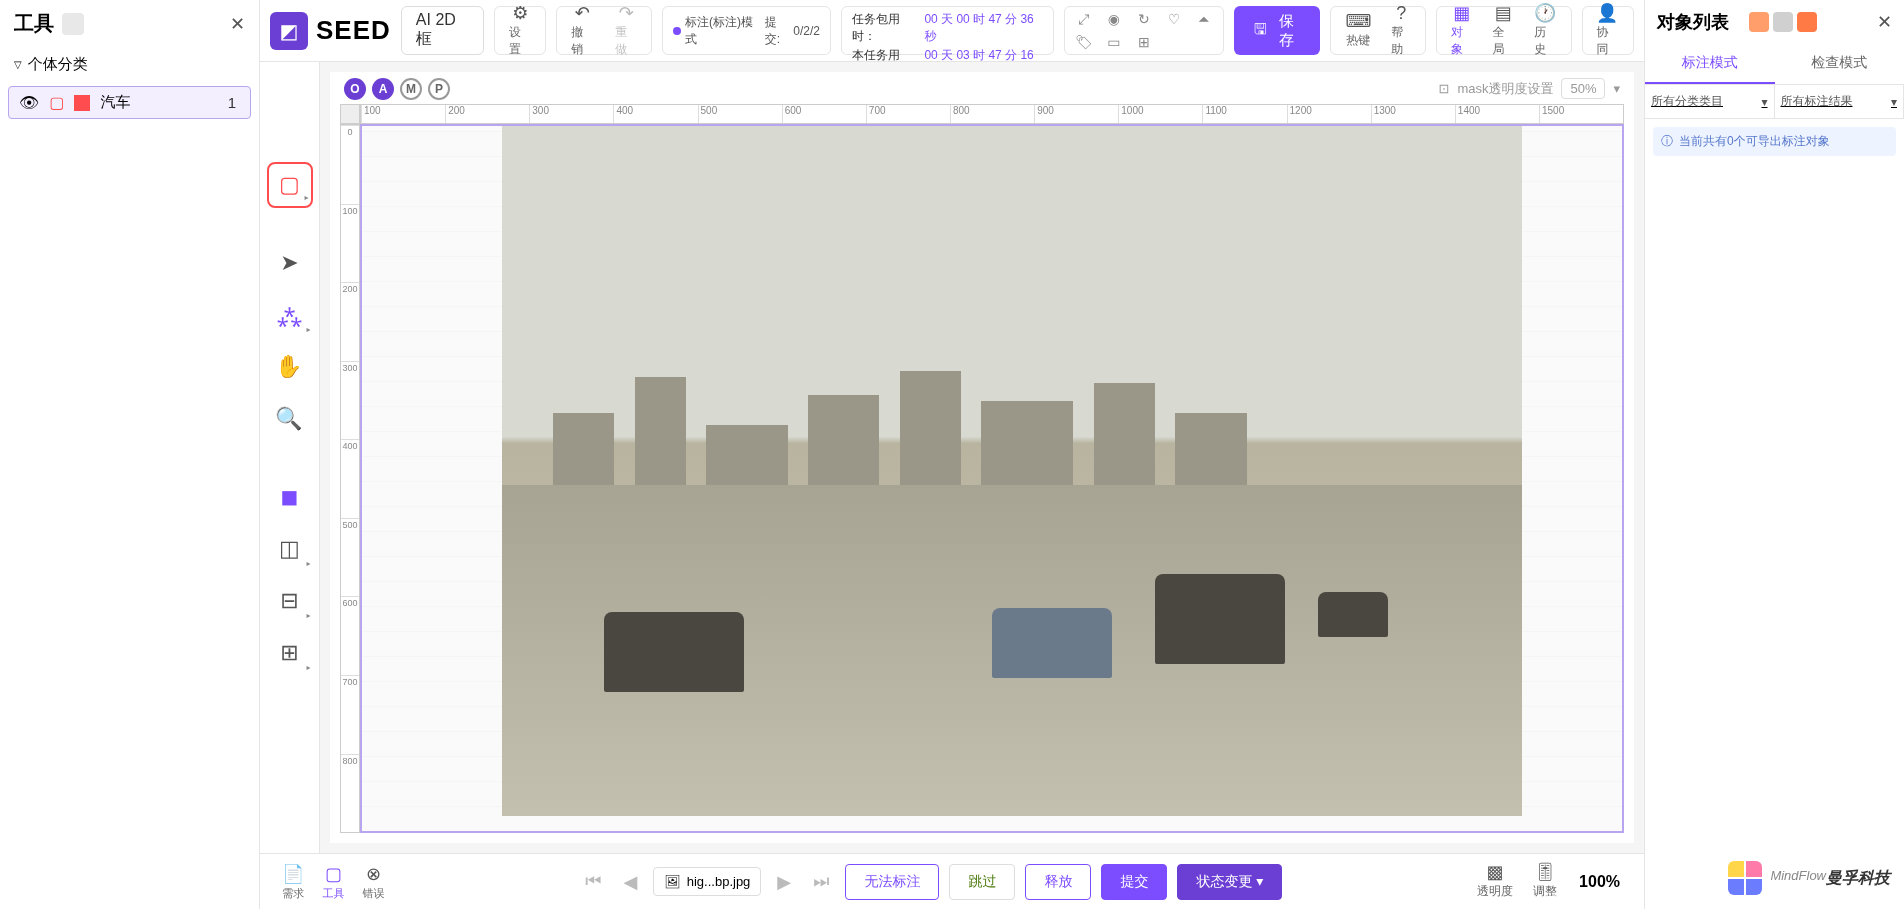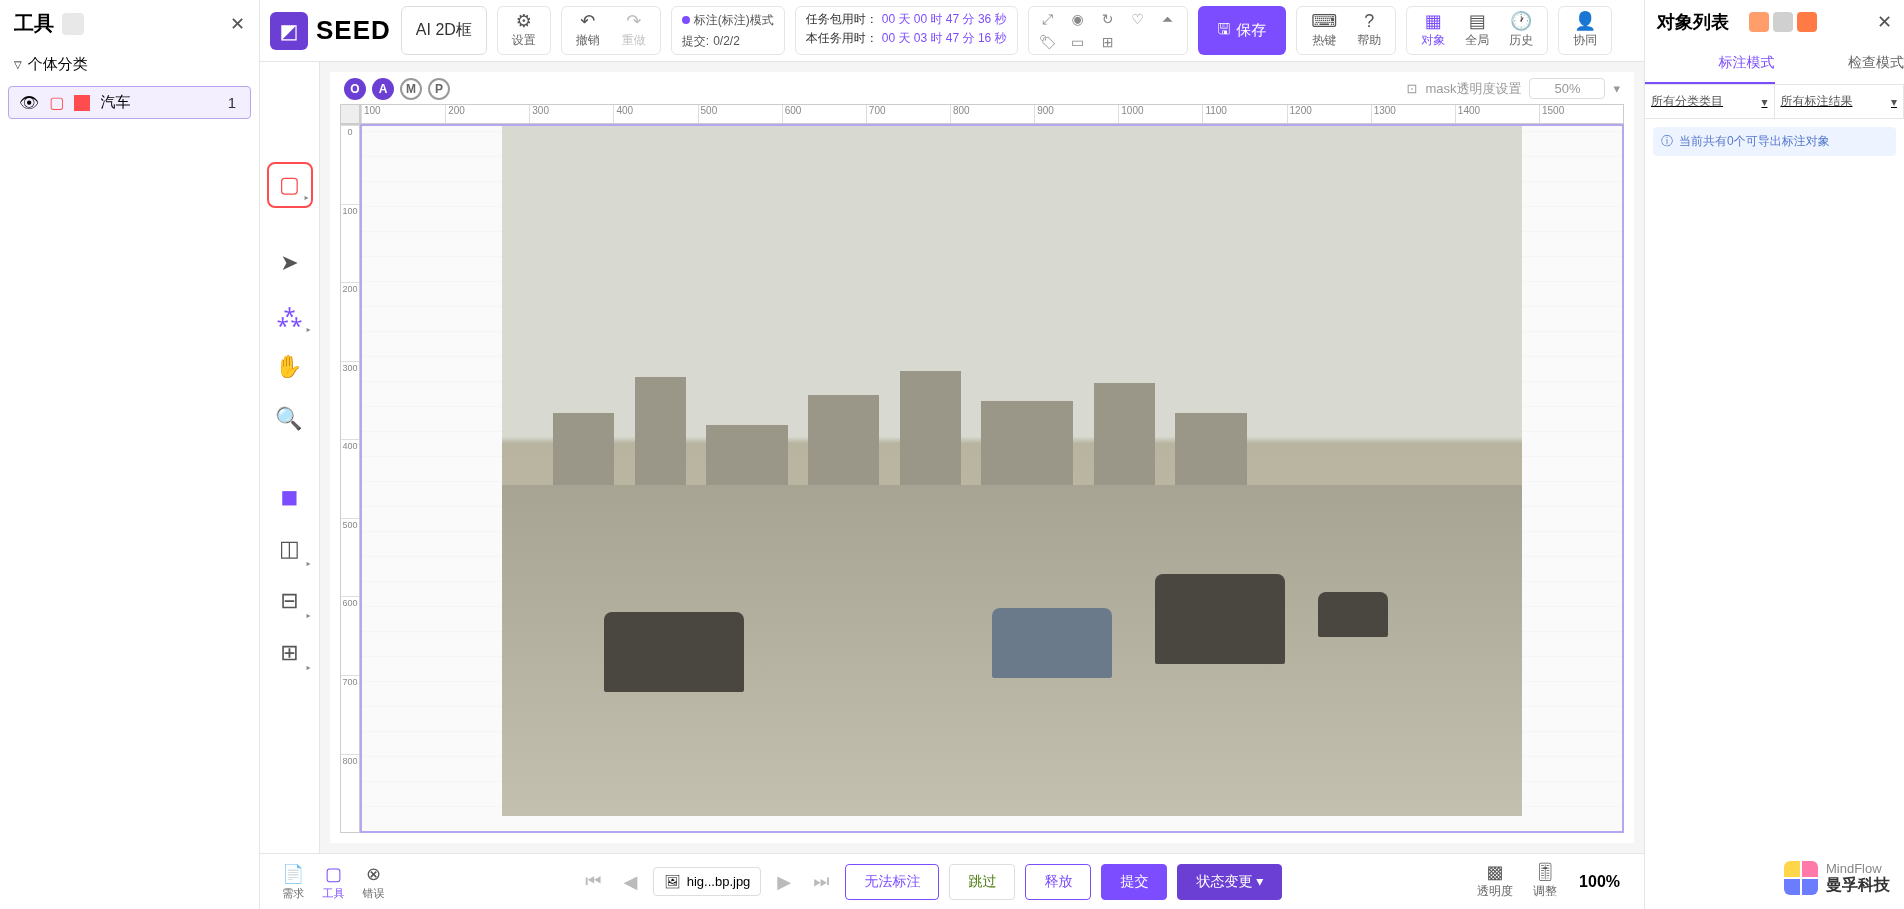--- a/index.html
+++ b/index.html
@@ -25,21 +25,21 @@
 .top-toolbar { display: flex; align-items: stretch; border-bottom: 1px solid #e5e5e5; padding: 6px 10px; gap: 10px; height: 62px; }
 .logo-block { display: flex; align-items: center; gap: 8px; }
 .logo-cube { width: 38px; height: 38px; background: #6b3fd4; border-radius: 6px; display: flex; align-items: center; justify-content: center; color: #fff; font-size: 20px; }
 .logo-text { font-size: 26px; font-weight: 800; letter-spacing: 1px; }
 .ai-badge { border: 1px solid #ddd; border-radius: 6px; padding: 8px 14px; font-size: 16px; color: #333; display: flex; align-items: center; }
 .tb-group { border: 1px solid #e5e5e5; border-radius: 6px; display: flex; align-items: center; padding: 4px 8px; gap: 10px; }
 .tb-btn { display: flex; flex-direction: column; align-items: center; justify-content: center; gap: 2px; padding: 2px 6px; cursor: pointer; }
 .tb-btn .icn { font-size: 18px; color: #555; line-height: 1; }
 .tb-btn .lbl { font-size: 12px; color: #666; }
 .tb-btn.disabled { opacity: 0.4; }
-.mode-group { display: flex; flex-direction: column; justify-content: center; gap: 4px; padding: 4px 10px; border: 1px solid #e5e5e5; border-radius: 6px; font-size: 12px; color: #555; }
+.mode-group { display: flex; flex-direction: row; justify-content: center; gap: 4px; padding: 4px 10px; border: 1px solid #e5e5e5; border-radius: 6px; font-size: 12px; color: #555; }
 .mode-row { display: flex; align-items: center; gap: 4px; }
 .dot-purple { width: 8px; height: 8px; background: #7c4dff; border-radius: 50%; }
 .timer-group { display: flex; flex-direction: column; gap: 2px; padding: 4px 10px; border: 1px solid #e5e5e5; border-radius: 6px; font-size: 12px; }
 .timer-row { display: flex; gap: 4px; align-items: center; }
 .timer-lbl { color: #333; }
 .timer-val { color: #7c4dff; }
 .icon-grid-group { border: 1px solid #e5e5e5; border-radius: 6px; display: grid; grid-template-columns: repeat(5,22px); gap: 6px 8px; padding: 6px 8px; align-content: center; }
 .icon-grid-group span { font-size: 14px; color: #888; text-align: center; }
 .save-btn { background: #7c4dff; color: #fff; border: none; border-radius: 6px; padding: 10px 20px; font-size: 15px; display: flex; align-items: center; gap: 6px; cursor: pointer; }
 .tb-right-group { border: 1px solid #e5e5e5; border-radius: 6px; display: flex; align-items: center; padding: 4px 4px; }
@@ -56,21 +56,21 @@
 .rail-btn .tri { position: absolute; right: 2px; bottom: 4px; font-size: 8px; color: #888; }
 
 .canvas-wrap { flex: 1; position: relative; background: #fff; margin: 10px; }
 .badges-row { position: absolute; top: 6px; left: 14px; display: flex; gap: 6px; z-index: 5; }
 .badge { width: 22px; height: 22px; border-radius: 50%; display: flex; align-items: center; justify-content: center; font-size: 12px; font-weight: 700; }
 .badge.o { background: #6b3fd4; color: #fff; }
 .badge.a { background: #6b3fd4; color: #fff; }
 .badge.m { border: 2px solid #999; color: #666; }
 .badge.p { border: 2px solid #999; color: #666; }
 .mask-opacity { position: absolute; top: 6px; right: 14px; font-size: 13px; color: #999; display: flex; align-items: center; gap: 8px; z-index: 5; }
-.mask-opacity .sel { border: 1px solid #ddd; padding: 2px 24px; border-radius: 4px; }
+.mask-opacity .sel { border: 1px solid #ddd; padding: 2px 8px; border-radius: 4px; }
 
 .ruler-h { position: absolute; top: 32px; left: 30px; right: 10px; height: 20px; border: 1px solid #ccc; background: #fff; font-size: 10px; color: #888; display: flex; }
 .ruler-h span { flex: 1; border-left: 1px solid #ddd; padding-left: 2px; }
 .ruler-v { position: absolute; top: 52px; left: 10px; bottom: 10px; width: 20px; border: 1px solid #ccc; background: #fff; font-size: 9px; color: #888; display: flex; flex-direction: column; }
 .ruler-v span { flex: 1; border-top: 1px solid #ddd; writing-mode: horizontal-tb; text-align: center; line-height: 1; padding-top: 2px; }
 .ruler-corner { position: absolute; top: 32px; left: 10px; width: 20px; height: 20px; border: 1px solid #ccc; background: #eee; }
 
 .canvas-area { position: absolute; top: 52px; left: 30px; right: 10px; bottom: 10px; border: 2px solid #b8a5f0; background: repeating-linear-gradient(0deg,#fafafa,#fafafa 24px,#f0f0f0 25px), repeating-linear-gradient(90deg,#fafafa,#fafafa 24px,#f0f0f0 25px); overflow: hidden; }
 .img-placeholder { position: absolute; left: 140px; top: 0; width: 1020px; height: 690px; background: linear-gradient(180deg,#d8dad2 0%,#d8dad2 45%,#b8b4a0 46%,#c8c4b0 100%); }
 .skyline { position: absolute; bottom: 48%; left: 0; right: 0; height: 120px; }
@@ -96,36 +96,36 @@
 .bb-right .tb-btn { padding: 2px 8px; }
 .zoom-val { font-size: 16px; font-weight: 600; padding: 0 10px; }
 
 
 .right-panel { width: 260px; height: 100%; border-left: 1px solid #e5e5e5; background: #fff; display: flex; flex-direction: column; position: relative; }
 .rp-header { display: flex; align-items: center; justify-content: space-between; padding: 10px 12px; }
 .rp-title { font-size: 18px; font-weight: 700; display: flex; align-items: center; gap: 20px; justify-content: center; }
 .rp-icons { display: flex; gap: 4px; }
 .rp-icons span { width: 20px; height: 20px; border-radius: 4px; }
 .rp-tabs { display: flex; border-bottom: 1px solid #e5e5e5; }
-.rp-tab { flex: 1; text-align: right; padding: 10px 0; font-size: 14px; color: #666; cursor: pointer; }
+.rp-tab { flex: 1; text-align: center; padding: 10px 0; font-size: 14px; color: #666; cursor: pointer; }
 .rp-tab.active { color: #7c4dff; border-bottom: 2px solid #7c4dff; }
 .rp-filters { display: flex; border-bottom: 1px solid #e5e5e5; text-decoration: underline; }
 .rp-filter { flex: 1; padding: 8px 6px; font-size: 12px; color: #555; border-right: 1px solid #e5e5e5; display: flex; align-items: center; justify-content: space-between; cursor: pointer; }
 .rp-notice { margin: 8px; padding: 6px 8px; background: #eef4ff; border-radius: 4px; font-size: 12px; color: #5577cc; display: flex; align-items: center; gap: 6px; }
 .rp-empty { flex: 1; display: flex; flex-direction: column; align-items: center; justify-content: center; color: #999; gap: 14px; }
 .rp-empty-img { width: 100px; height: 70px; background: #e8e8f0; border-radius: 8px; position: relative; }
 .rp-empty-img::after { content: "◈"; position: absolute; right: 10px; bottom: 6px; font-size: 26px; color: #6b3fd4; }
 .rp-empty-text { font-size: 13px; }
 .brand-footer { position: absolute; bottom: 14px; right: 14px; display: flex; align-items: center; gap: 8px; }
 .brand-logo { width: 34px; height: 34px; display: grid; grid-template-columns: 1fr 1fr; grid-template-rows: 1fr 1fr; gap: 2px; }
 .brand-logo span:nth-child(1){ background: #ffd54a; border-radius: 6px 0 0 0; }
 .brand-logo span:nth-child(2){ background: #ff7aa8; border-radius: 0 6px 0 0; }
 .brand-logo span:nth-child(3){ background: #6b7cff; border-radius: 0 0 0 6px; }
 .brand-logo span:nth-child(4){ background: #6b7cff; border-radius: 0 0 6px 0; }
-.brand-text { display: flex; flex-direction: column; line-height: 1.1; }
+.brand-text { display: flex; flex-direction: row; line-height: 1.1; font-style: italic; }
 .brand-text .en { font-size: 13px; color: #888; }
 .brand-text .cn { font-size: 16px; font-weight: 700; color: #333; }
 </style>
 </head>
 <body>
 
 <div class="left-panel">
   <div class="left-header">
     <div class="left-title">
       <span>工具</span>

